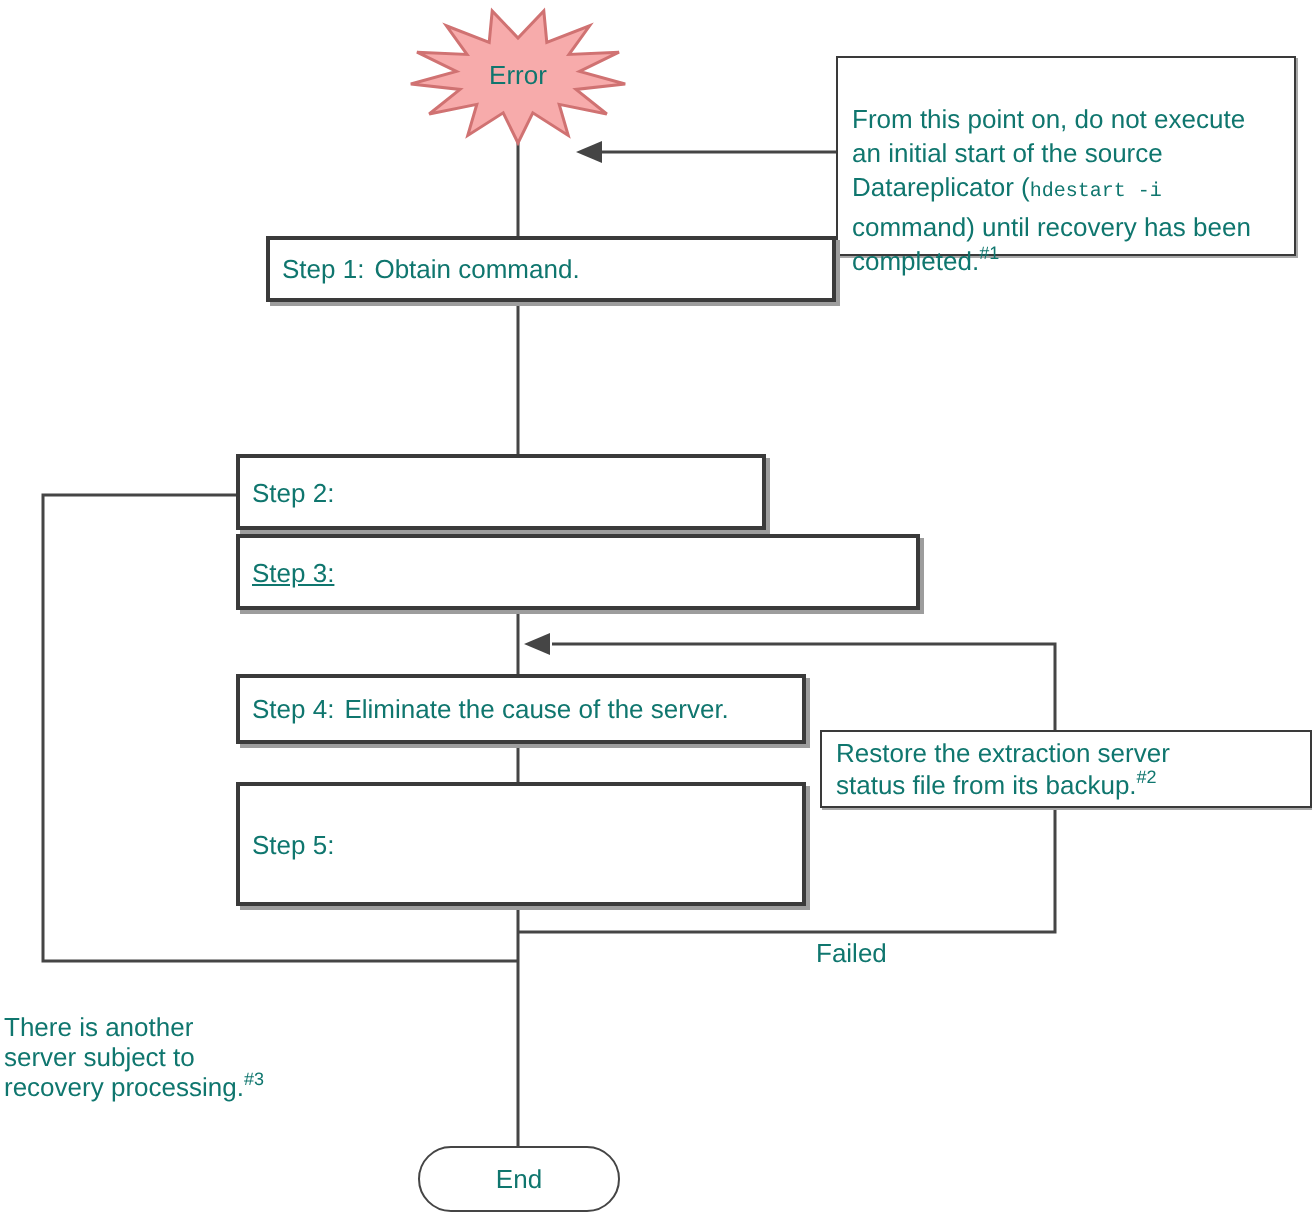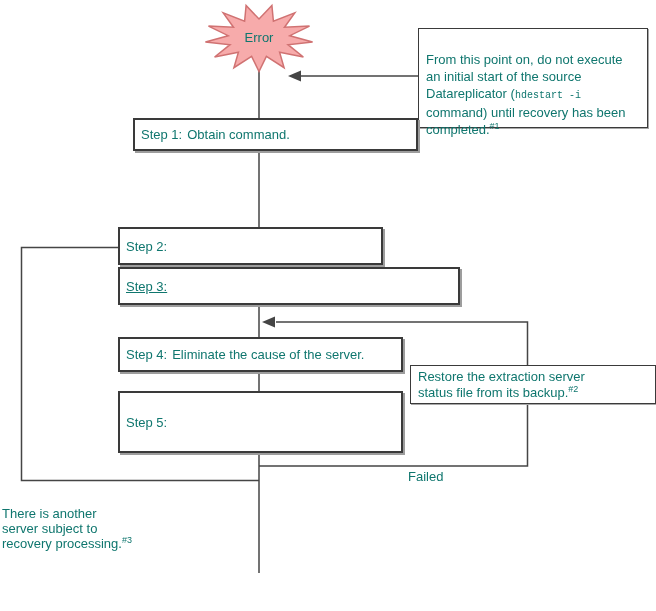--- a/index.html
+++ b/index.html
@@ -140,14 +140,17 @@
   </div>
 
   <div id="failed-label">Failed</div>
 
   <div id="another-server-note">
     <span class="pre-line">There is another
 server subject to
 recovery processing.</span><sup class="note-sup">#3</sup>
   </div>
 
+  <div id="end-terminator">
+    <span>End</span>
+  </div>
 
 </div>
 
 </body></html>

